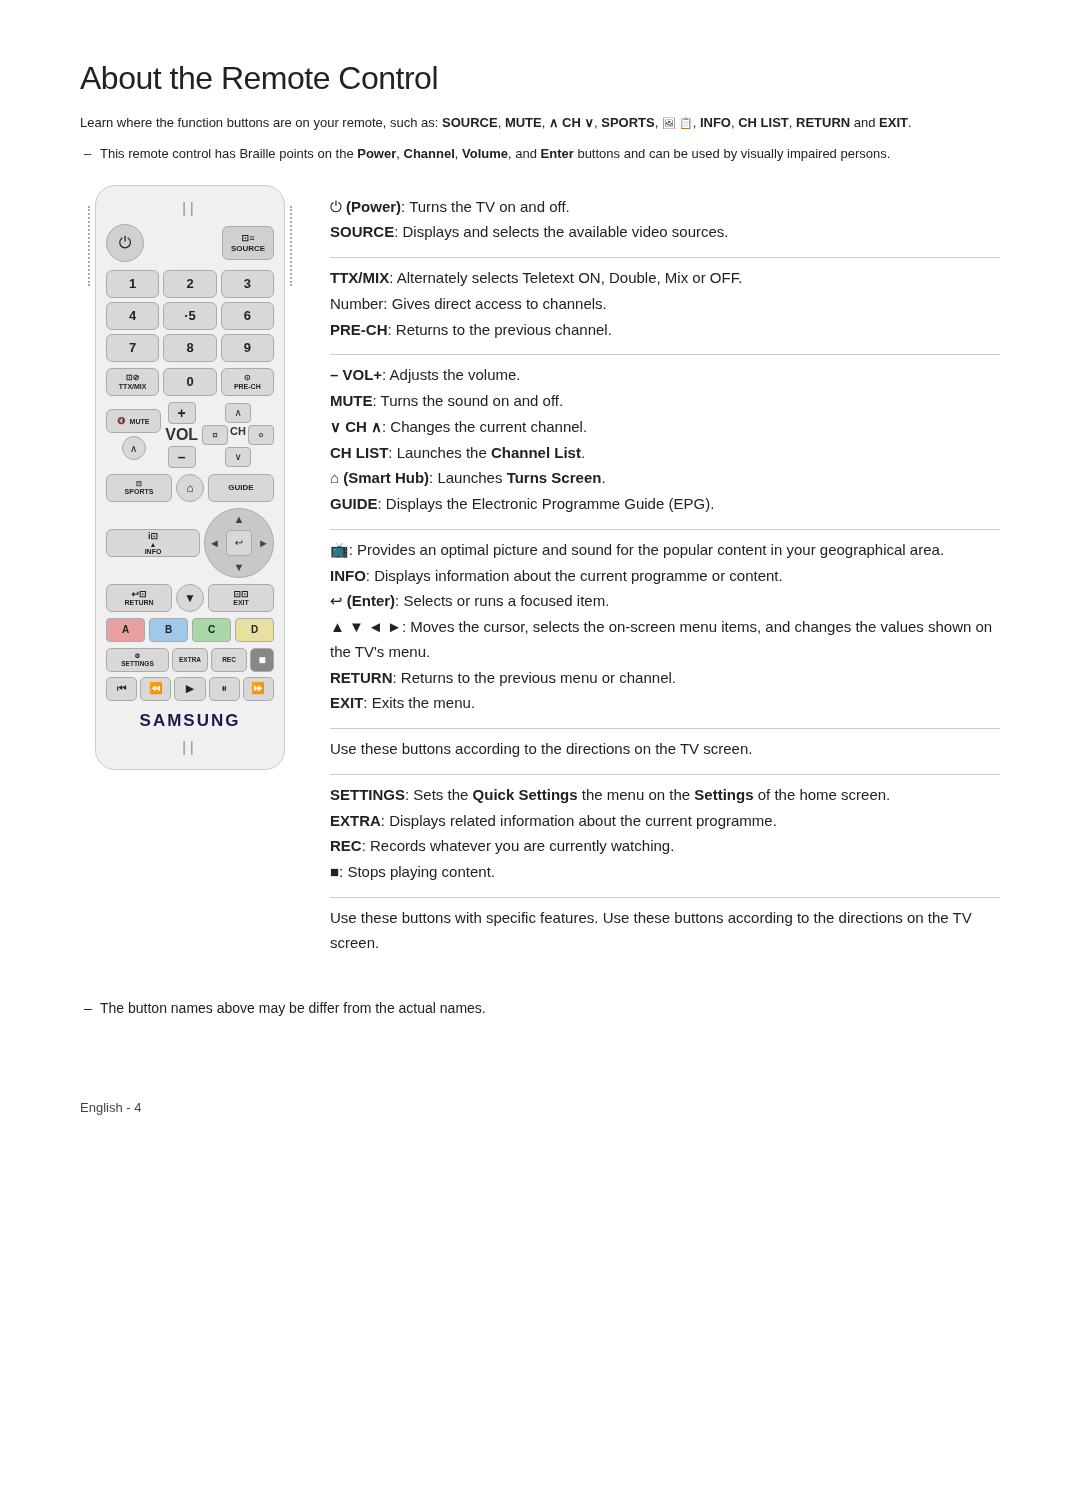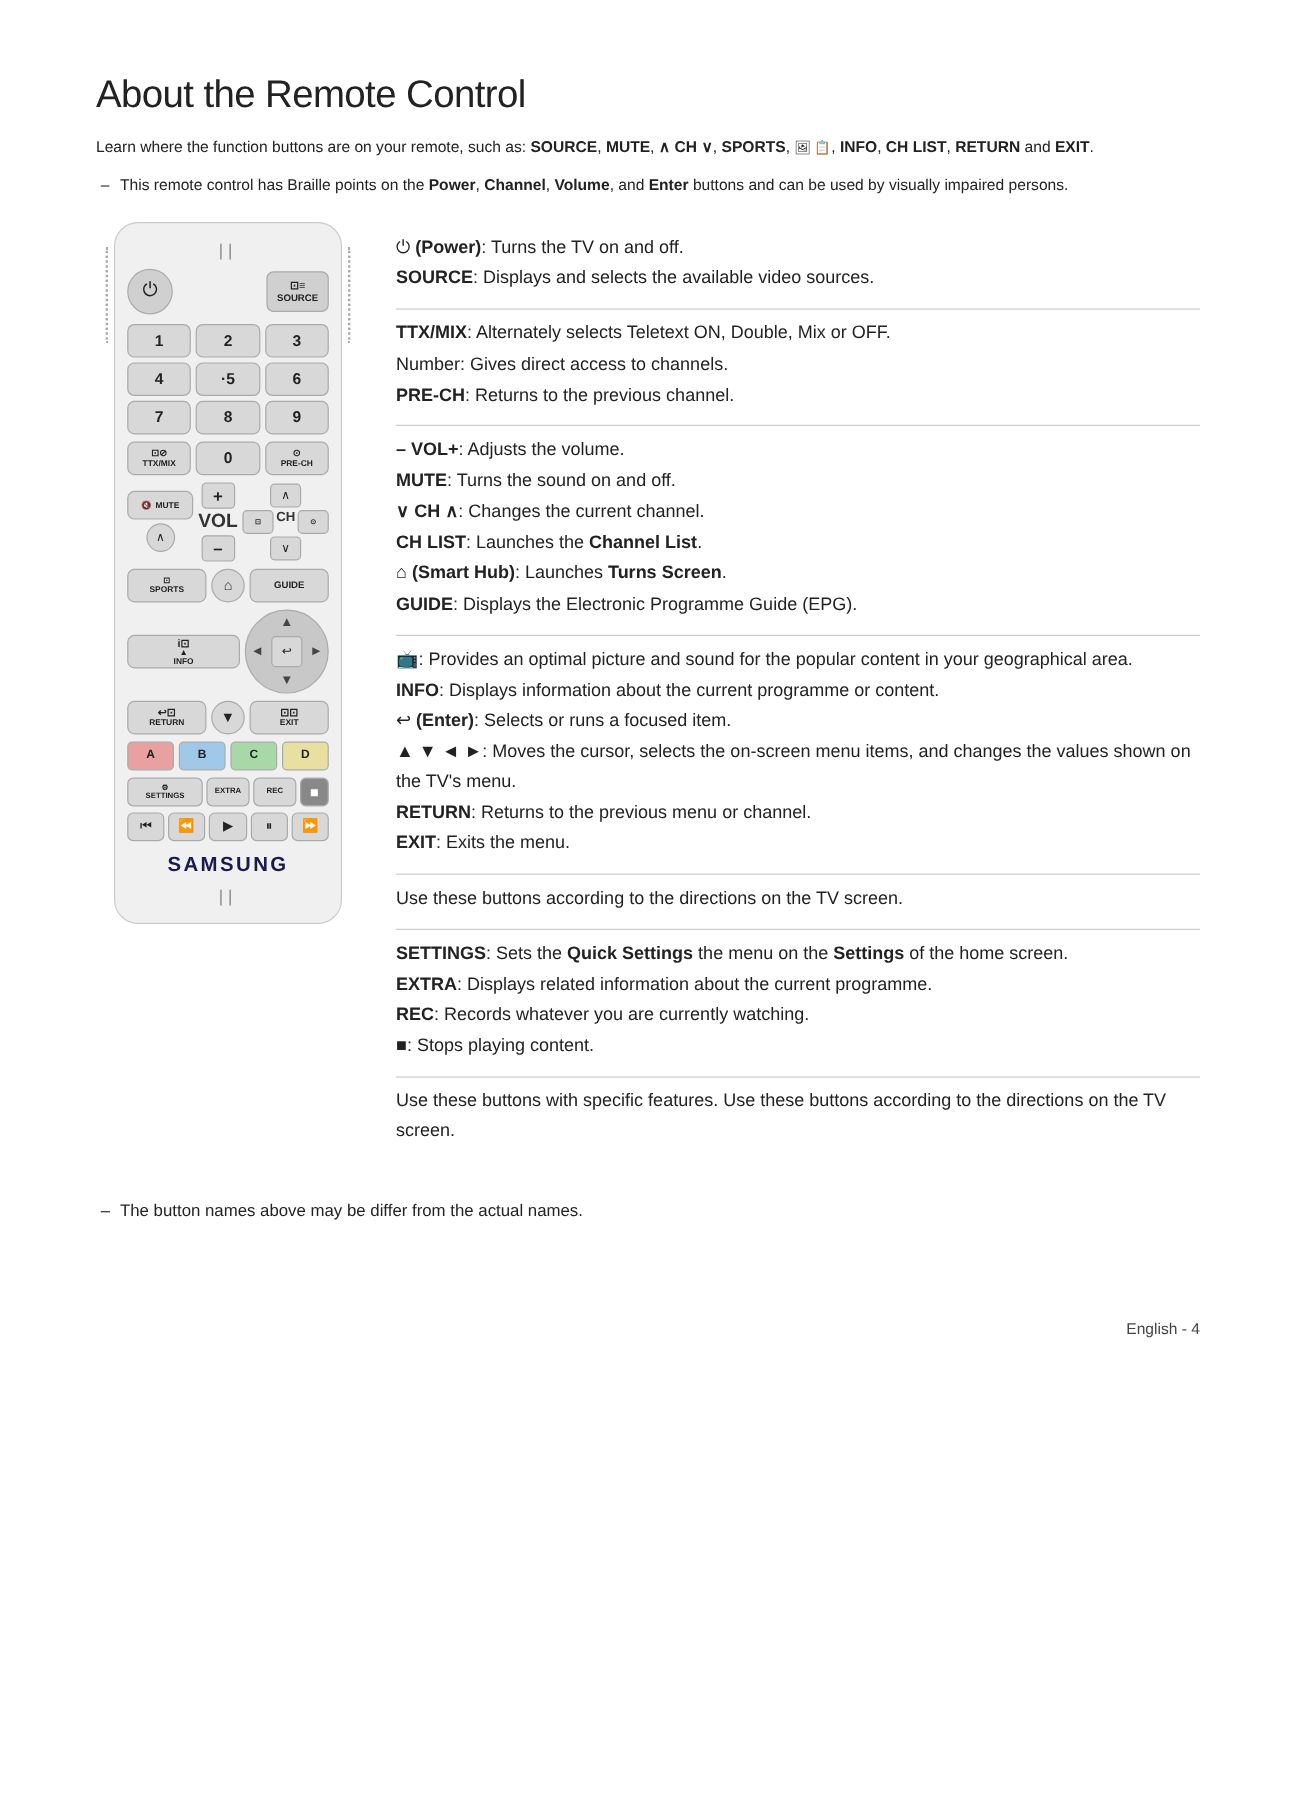--- a/index.html
+++ b/index.html
@@ -623,21 +623,21 @@
       margin-left: 20px;
     }
 
     .footnote::before {
       content: '–';
       position: absolute;
       left: -16px;
     }
 
     .page-footer {
-      text-align: right;
+      text-align: left;
       font-size: 13px;
       color: #444;
       margin-top: 60px;
       padding-top: 20px;
     }
   </style>
 </head>
 <body>
 
 <h1>About the Remote Control</h1>

